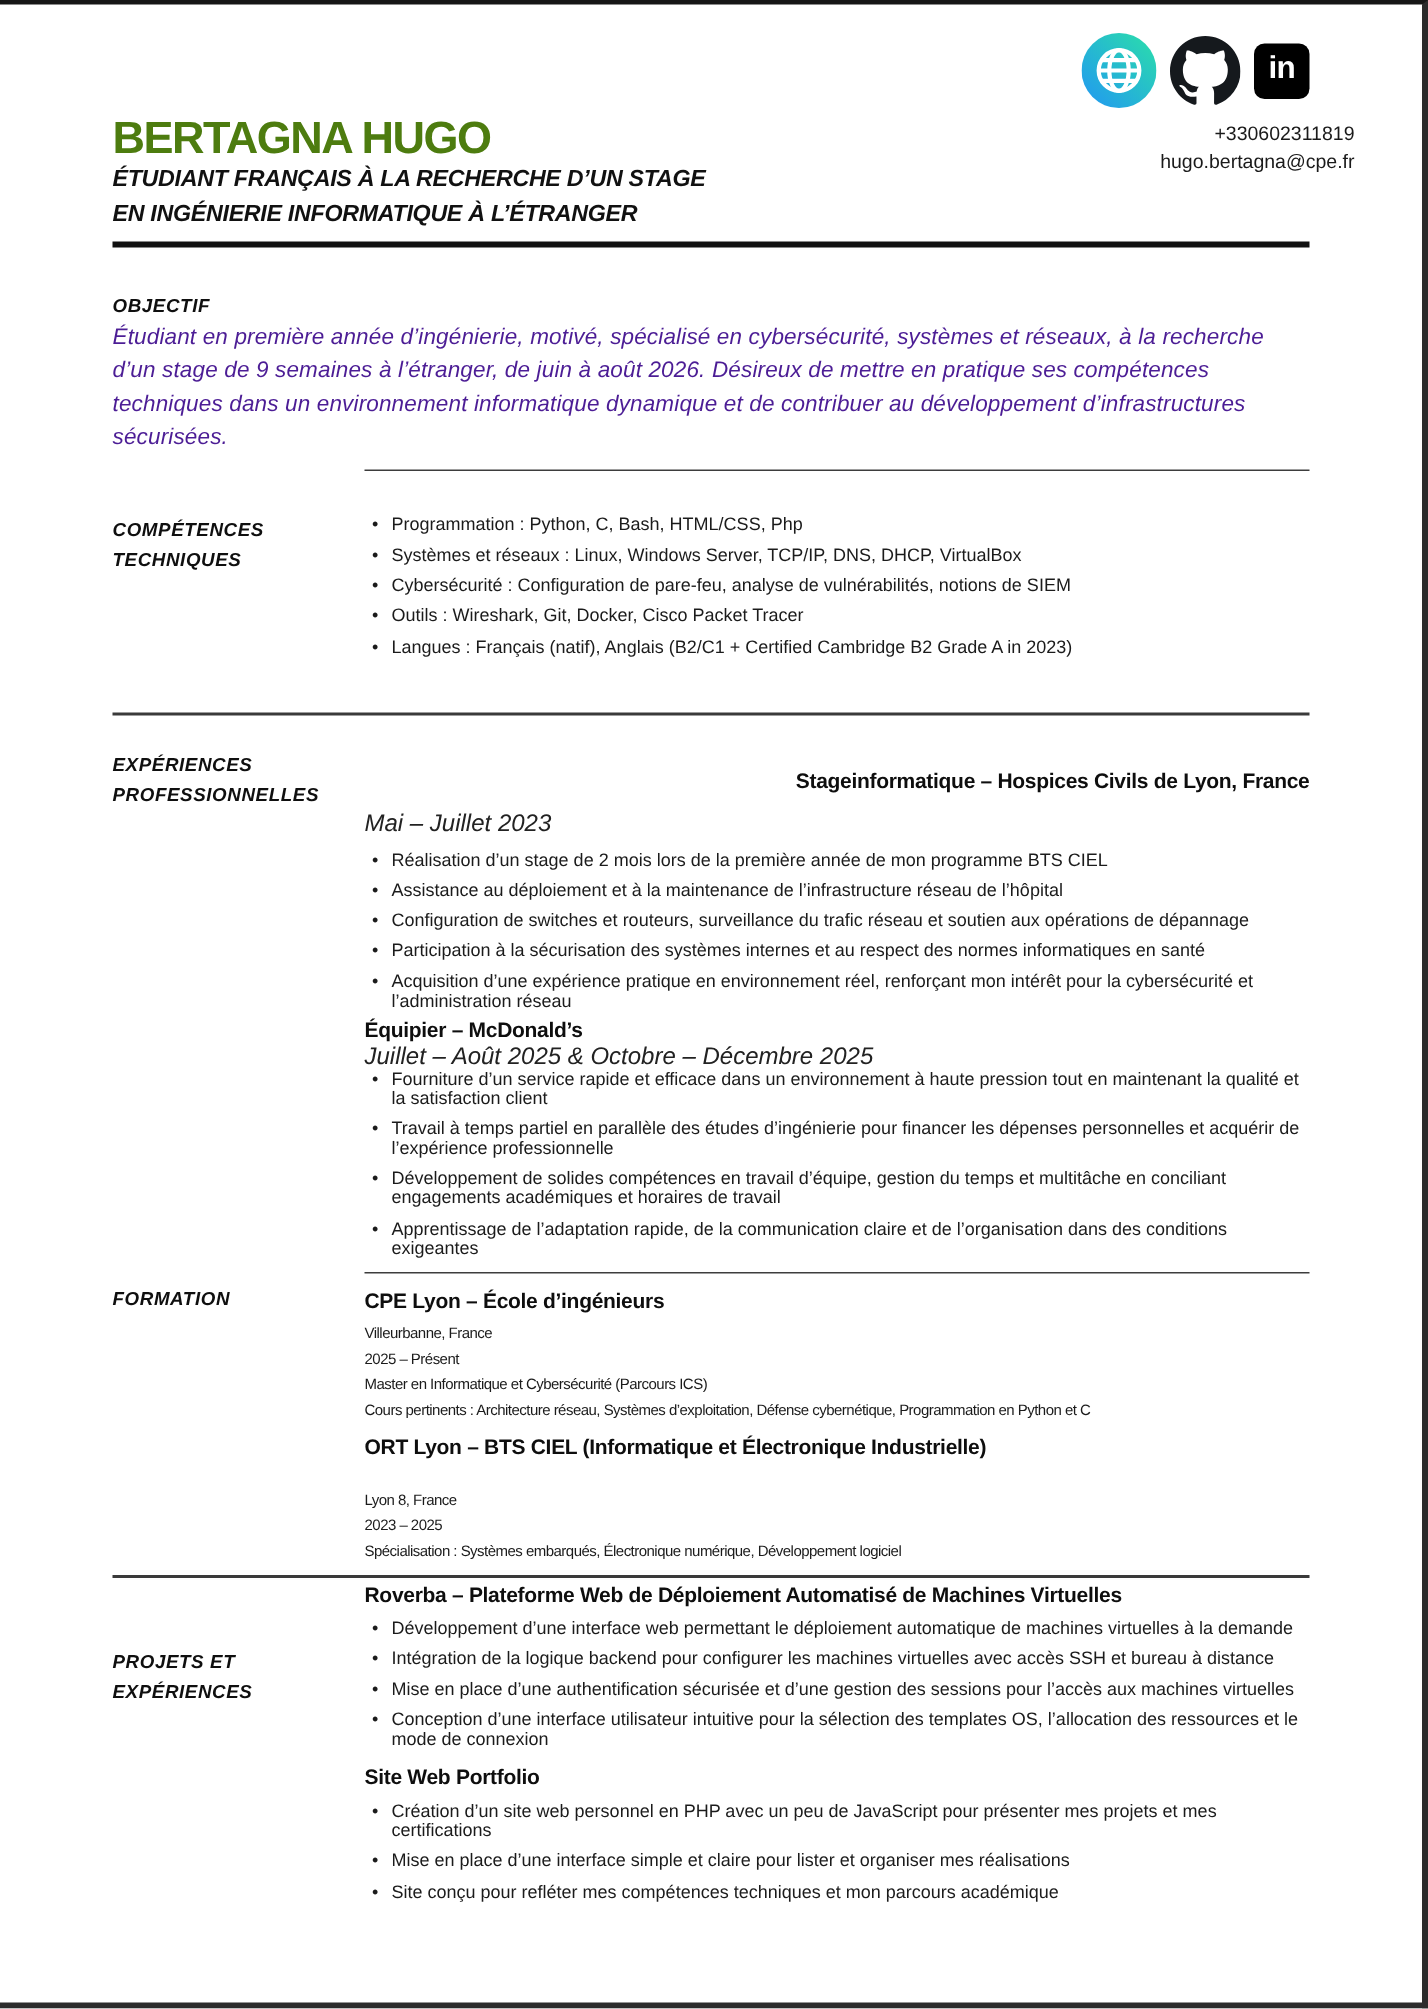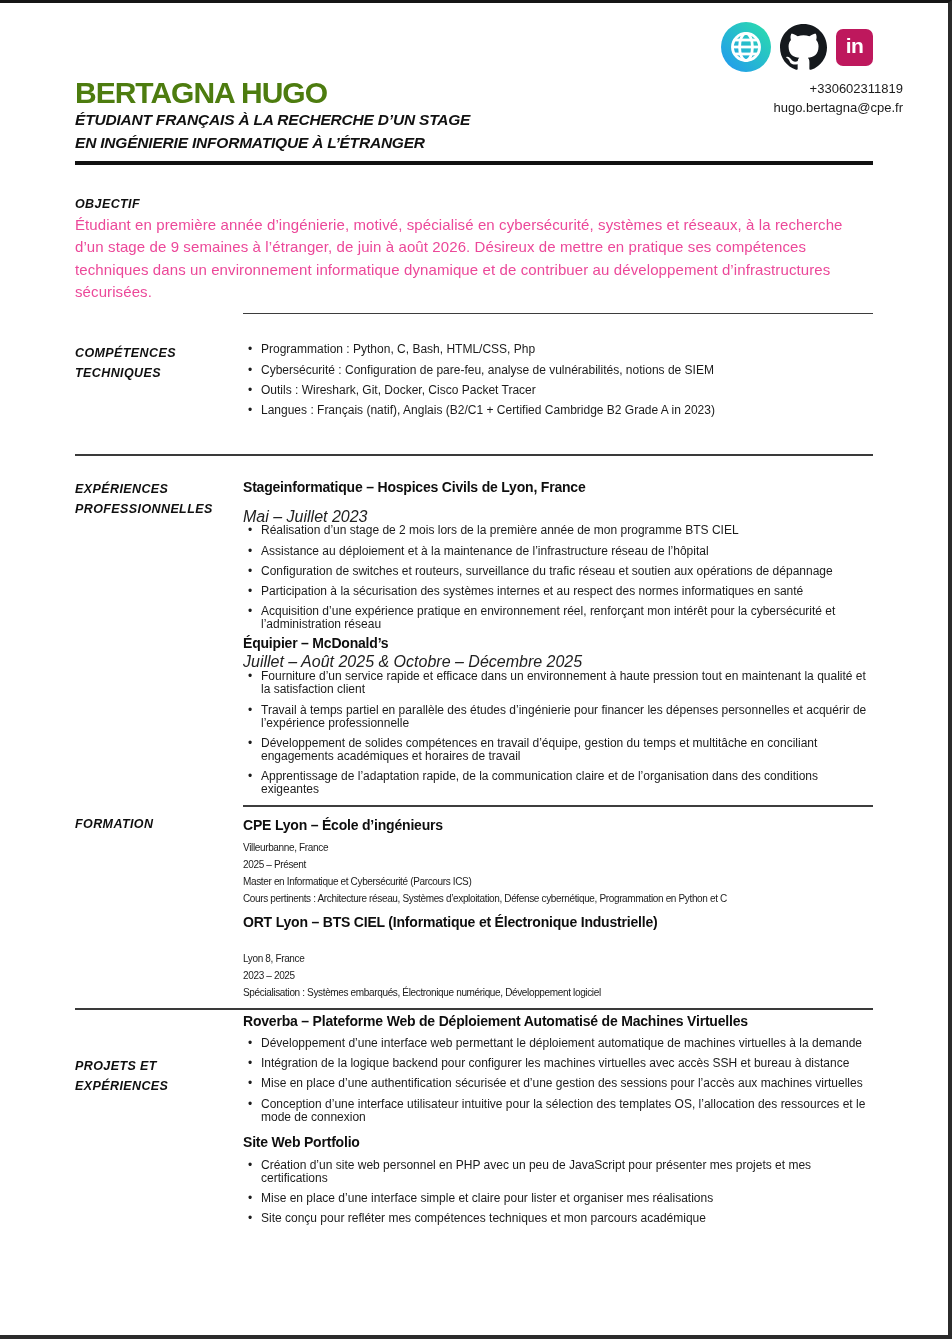--- a/index.html
+++ b/index.html
@@ -14,21 +14,21 @@
     border-top:3px solid #161616;
     border-right:4px solid #2b2b2b;
     border-bottom:4px solid #2b2b2b;
     padding:0 75px;
     overflow:hidden;
   }
   
   .icons-row { display:flex; justify-content:flex-end; align-items:center; gap:9px; margin-top:19px; height:50px; }
   .icon-link { display:flex; align-items:center; justify-content:center; text-decoration:none; }
   .linkedin-badge {
-    width:37px; height:37px; border-radius:7px; background:#be185d;
+    width:37px; height:37px; border-radius:7px; background:#000000;
     color:#ffffff; font-weight:bold; font-size:21px;
     display:flex; align-items:center; justify-content:center;
     letter-spacing:-0.5px; padding-bottom:2px;
   }
   .header-main { display:flex; justify-content:space-between; margin-top:4px; }
   .name { font-size:30px; line-height:33px; font-weight:800; letter-spacing:-1px; color:#4d7c0f; }
   .subtitle { font-size:15.5px; line-height:22.5px; font-weight:bold; font-style:italic; letter-spacing:-0.2px; color:#111; }
   .contact { text-align:right; font-size:13px; line-height:19px; color:#1a1a1a; margin-right:-30px; padding-top:3px; }
 
   
@@ -40,41 +40,41 @@
 
   
   .section { display:flex; }
   .sec-label {
     width:168px; flex-shrink:0;
     font-size:12.5px; line-height:20px; font-weight:bold; font-style:italic;
     letter-spacing:0.4px; color:#0f0f0f;
   }
   .sec-content { flex:1; min-width:0; }
 
-  .objectif-text { font-size:15px; line-height:22.6px; letter-spacing:0.1px; color:#ec4899; }
+  .objectif-text { font-size:15px; line-height:22.6px; font-style:italic; letter-spacing:0.1px; color:#4c1d95; }
 
   ul.blist { list-style:none; }
   ul.blist li { position:relative; padding-left:18px; font-size:12px; line-height:13px; letter-spacing:0; color:#1b1b1b; }
   ul.blist li + li { margin-top:7.3px; }
   ul.blist li::before { content:"\2022"; position:absolute; left:5px; top:0; font-size:12px; }
 
   .job-title { font-size:14px; line-height:16px; font-weight:bold; letter-spacing:-0.2px; color:#0e0e0e; }
   .job-date  { font-size:16px; line-height:15px; font-style:italic; color:#222; }
 
   .edu-line { font-size:10px; line-height:17px; letter-spacing:-0.35px; white-space:nowrap; color:#1b1b1b; }
 
   
   .sec-objectif   { margin-top:29px;flex-direction:column; }
   .r2             { margin-top:9px; }
   .sec-comp       { margin-top:29px; }
   .r3             { margin-top:37px; }
   .sec-exp        { margin-top:23px; }
-  .j1-title       { margin-top:0; }
+  .j1-title       { margin-top:12px;text-align:right; }
   .j1-date        { margin-top:14px; }
-  .j1-ul          { }
+  .j1-ul          { margin-top:10px; }
   .j2-title       { margin-top:4px; }
   .j2-date        { margin-top:3px; }
   .j2-ul          { margin-top:1px; }
   .r4             { margin-top:9px; }
   .sec-form       { margin-top:7px; }
   .e1-title       { margin-top:3px; }
   .e1-lines       { margin-top:6px; }
   .e2-title       { margin-top:7px; }
   .e2-lines       { margin-top:20px; }
   .r5             { margin-top:7px; }
@@ -142,20 +142,21 @@
   <div class="rule rule-thin indent r2"></div>
 
   <div class="section sec-comp">
     <div class="sec-label">
       <div>COMPÉTENCES</div>
       <div>TECHNIQUES</div>
     </div>
     <div class="sec-content">
       <ul class="blist">
         <li>Programmation : Python, C, Bash, HTML/CSS, Php</li>
+        <li>Systèmes et réseaux : Linux, Windows Server, TCP/IP, DNS, DHCP, VirtualBox</li>
         <li>Cybersécurité : Configuration de pare-feu, analyse de vulnérabilités, notions de SIEM</li>
         <li>Outils : Wireshark, Git, Docker, Cisco Packet Tracer</li>
         <li>Langues : Français (natif), Anglais (B2/C1 + Certified Cambridge B2 Grade A in 2023)</li>
       </ul>
     </div>
   </div>
 
   <div class="rule rule-mid r3"></div>
 
   <div class="section sec-exp">

